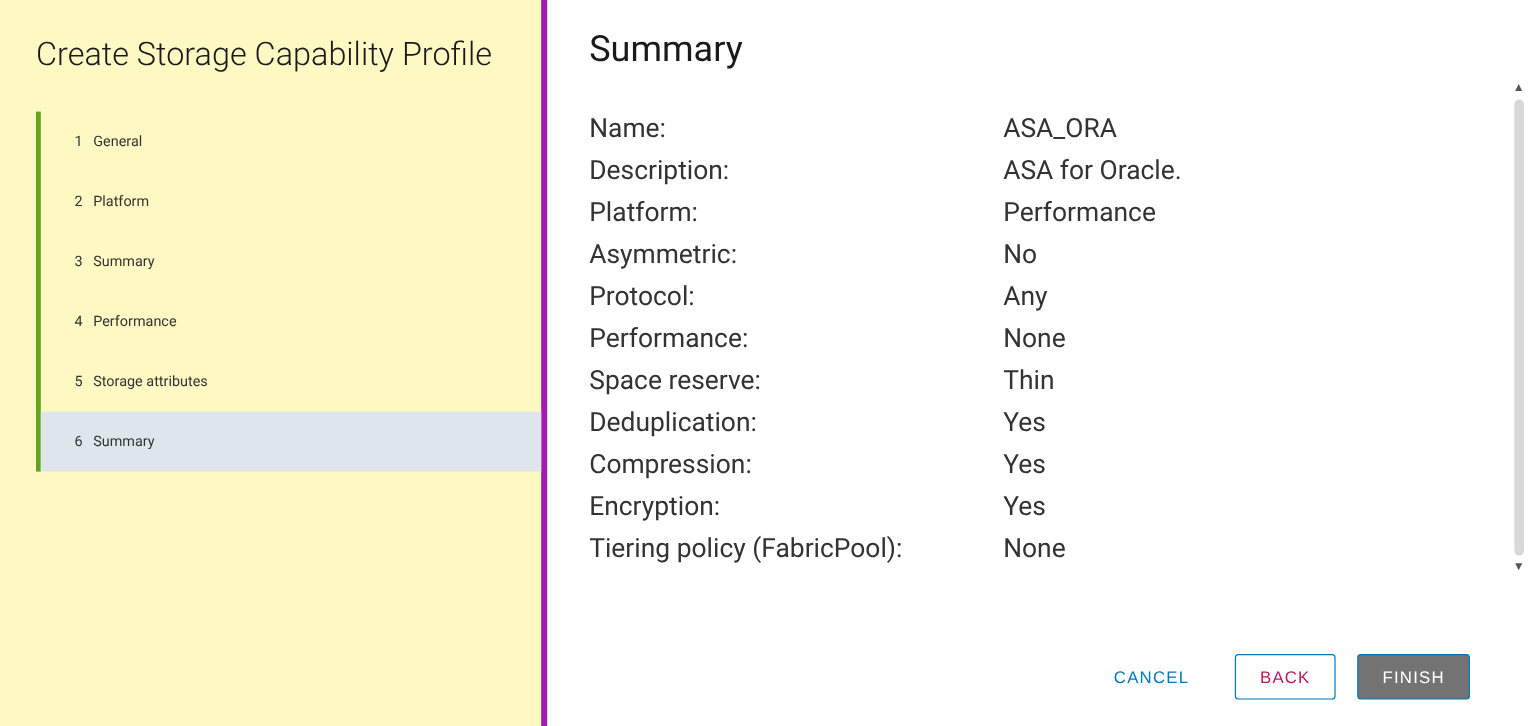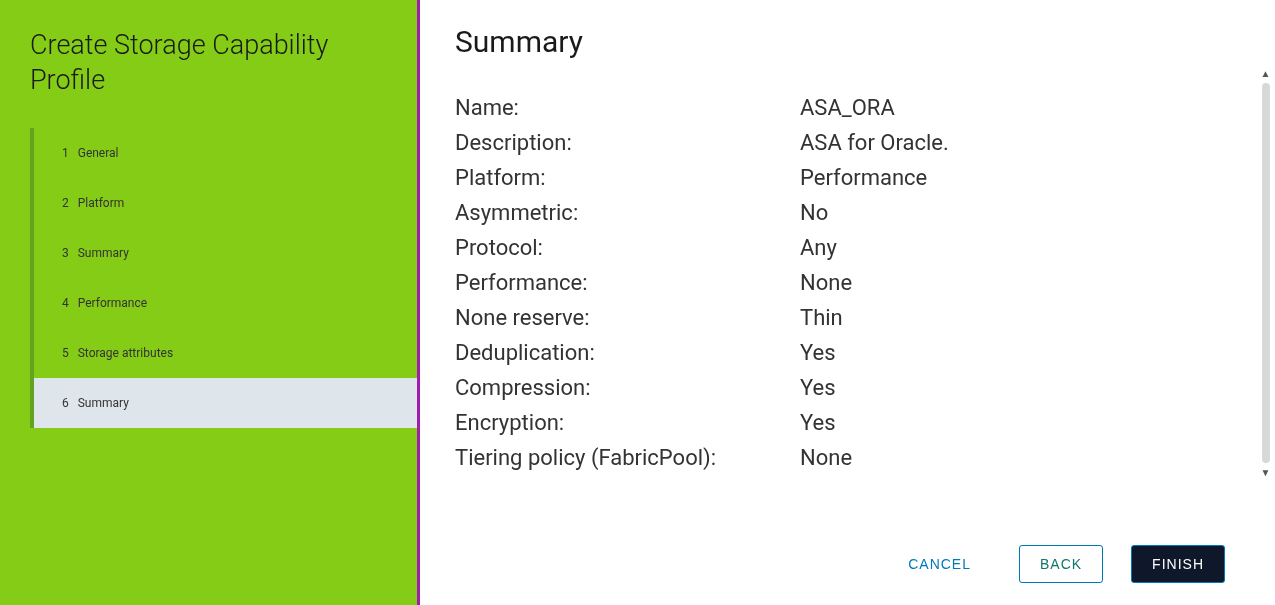--- a/index.html
+++ b/index.html
@@ -9,24 +9,24 @@
     }
     body {
       font-family: -apple-system, BlinkMacSystemFont, "Segoe UI", Roboto, Helvetica, Arial, sans-serif;
       background: #ffffff;
       width: 1275px;
       height: 605px;
       display: flex;
       overflow: hidden;
     }
     .sidebar {
-      width: 420px;
-      background: #84cc16;
+      width: 456px;
+      background: #fef9c3;
       padding: 28px 0 0 30px;
-      border-right: 3px solid #a21caf;
+      border-right: 5px solid #a21caf;
     }
     .wizard-title {
       font-size: 27px;
       font-weight: 300;
       color: #1a1a1a;
       line-height: 1.3;
       margin-bottom: 30px;
       padding-right: 30px;
     }
     .steps {
@@ -69,43 +69,43 @@
     .summary-label {
       width: 345px;
     }
     .summary-value {
       flex: 1;
     }
     .footer {
       display: flex;
       justify-content: flex-end;
       align-items: center;
-      gap: 28px;
+      gap: 18px;
       padding: 18px 30px 22px 0;
     }
     .btn {
       font-size: 14px;
       letter-spacing: 1px;
       padding: 10px 20px;
       border-radius: 3px;
       cursor: pointer;
       font-weight: 500;
     }
     .btn-cancel {
       background: transparent;
       border: none;
       color: #0079b8;
     }
     .btn-back {
       background: #ffffff;
       border: 1px solid #0079b8;
-      color: #0f766e;
+      color: #be185d;
     }
     .btn-finish {
-      background: #0f172a;
+      background: #737373;
       border: 1px solid #0079b8;
       color: #ffffff;
     }
     .scrollbar {
       position: absolute;
       right: 2px;
       top: 68px;
       width: 15px;
       height: 410px;
       display: flex;
@@ -187,21 +187,21 @@
     </div>
     <div class="summary-row">
       <div class="summary-label">Protocol:</div>
       <div class="summary-value">Any</div>
     </div>
     <div class="summary-row">
       <div class="summary-label">Performance:</div>
       <div class="summary-value">None</div>
     </div>
     <div class="summary-row">
-      <div class="summary-label">None reserve:</div>
+      <div class="summary-label">Space reserve:</div>
       <div class="summary-value">Thin</div>
     </div>
     <div class="summary-row">
       <div class="summary-label">Deduplication:</div>
       <div class="summary-value">Yes</div>
     </div>
     <div class="summary-row">
       <div class="summary-label">Compression:</div>
       <div class="summary-value">Yes</div>
     </div>

